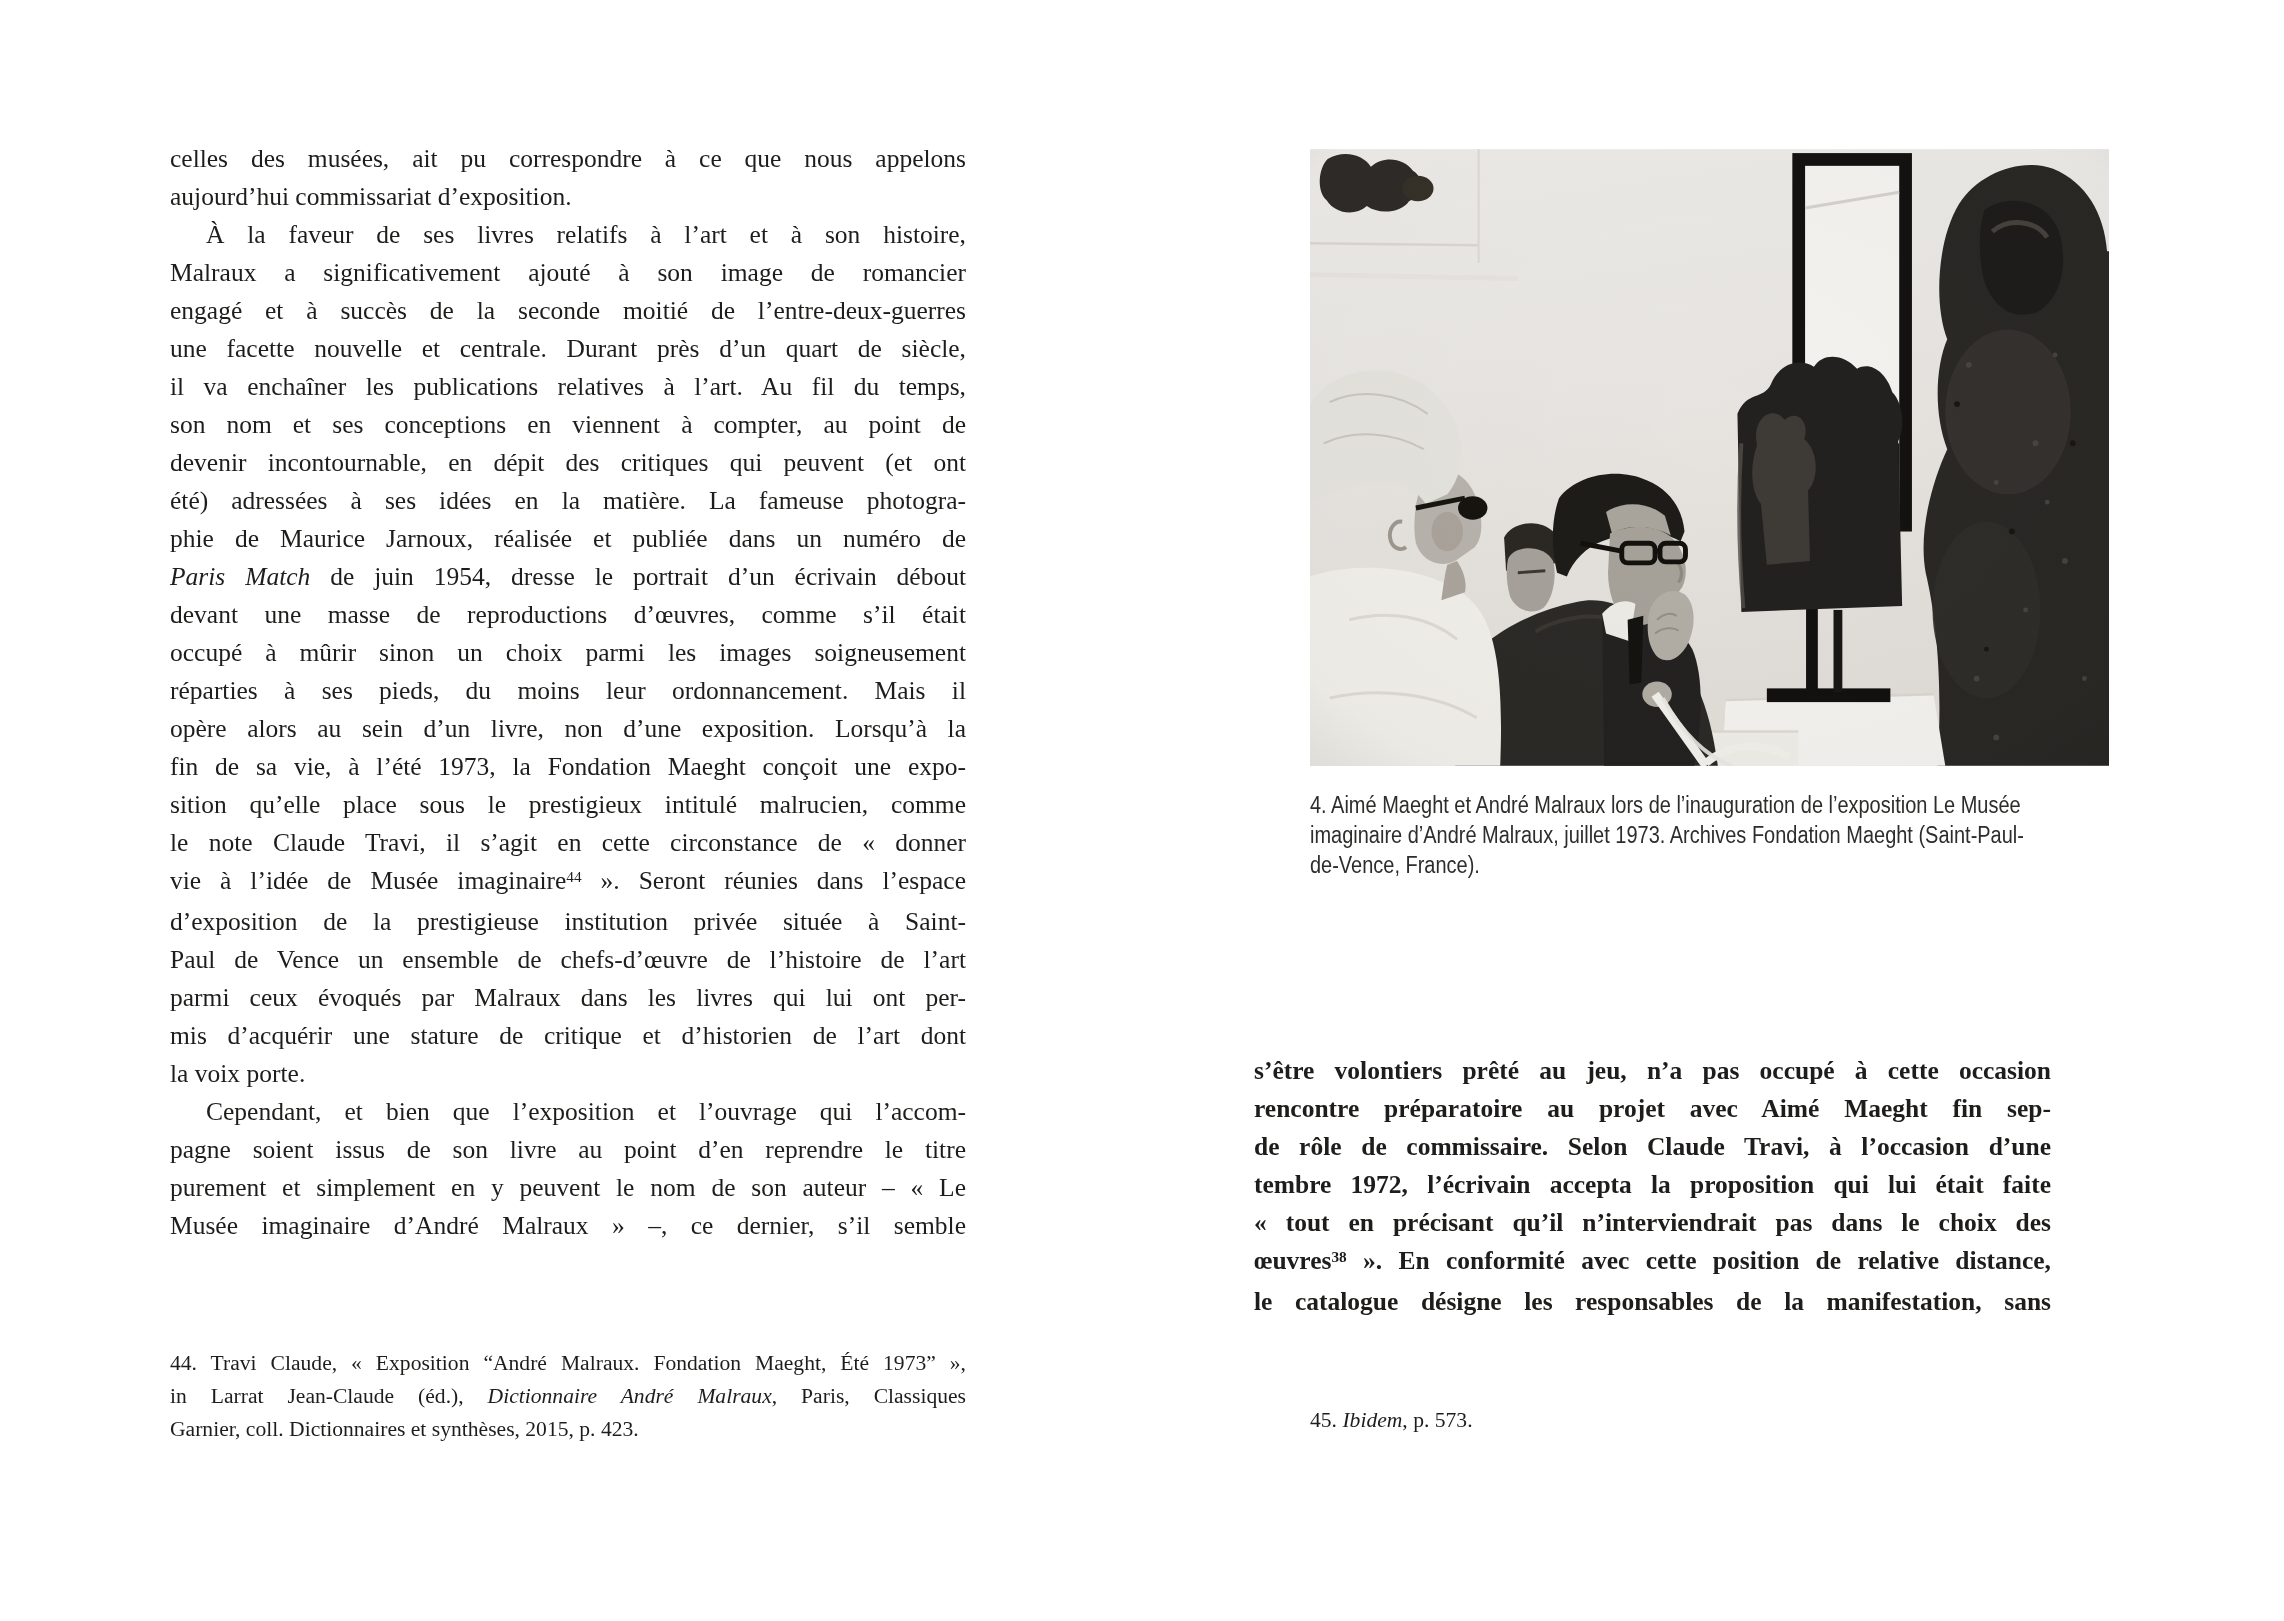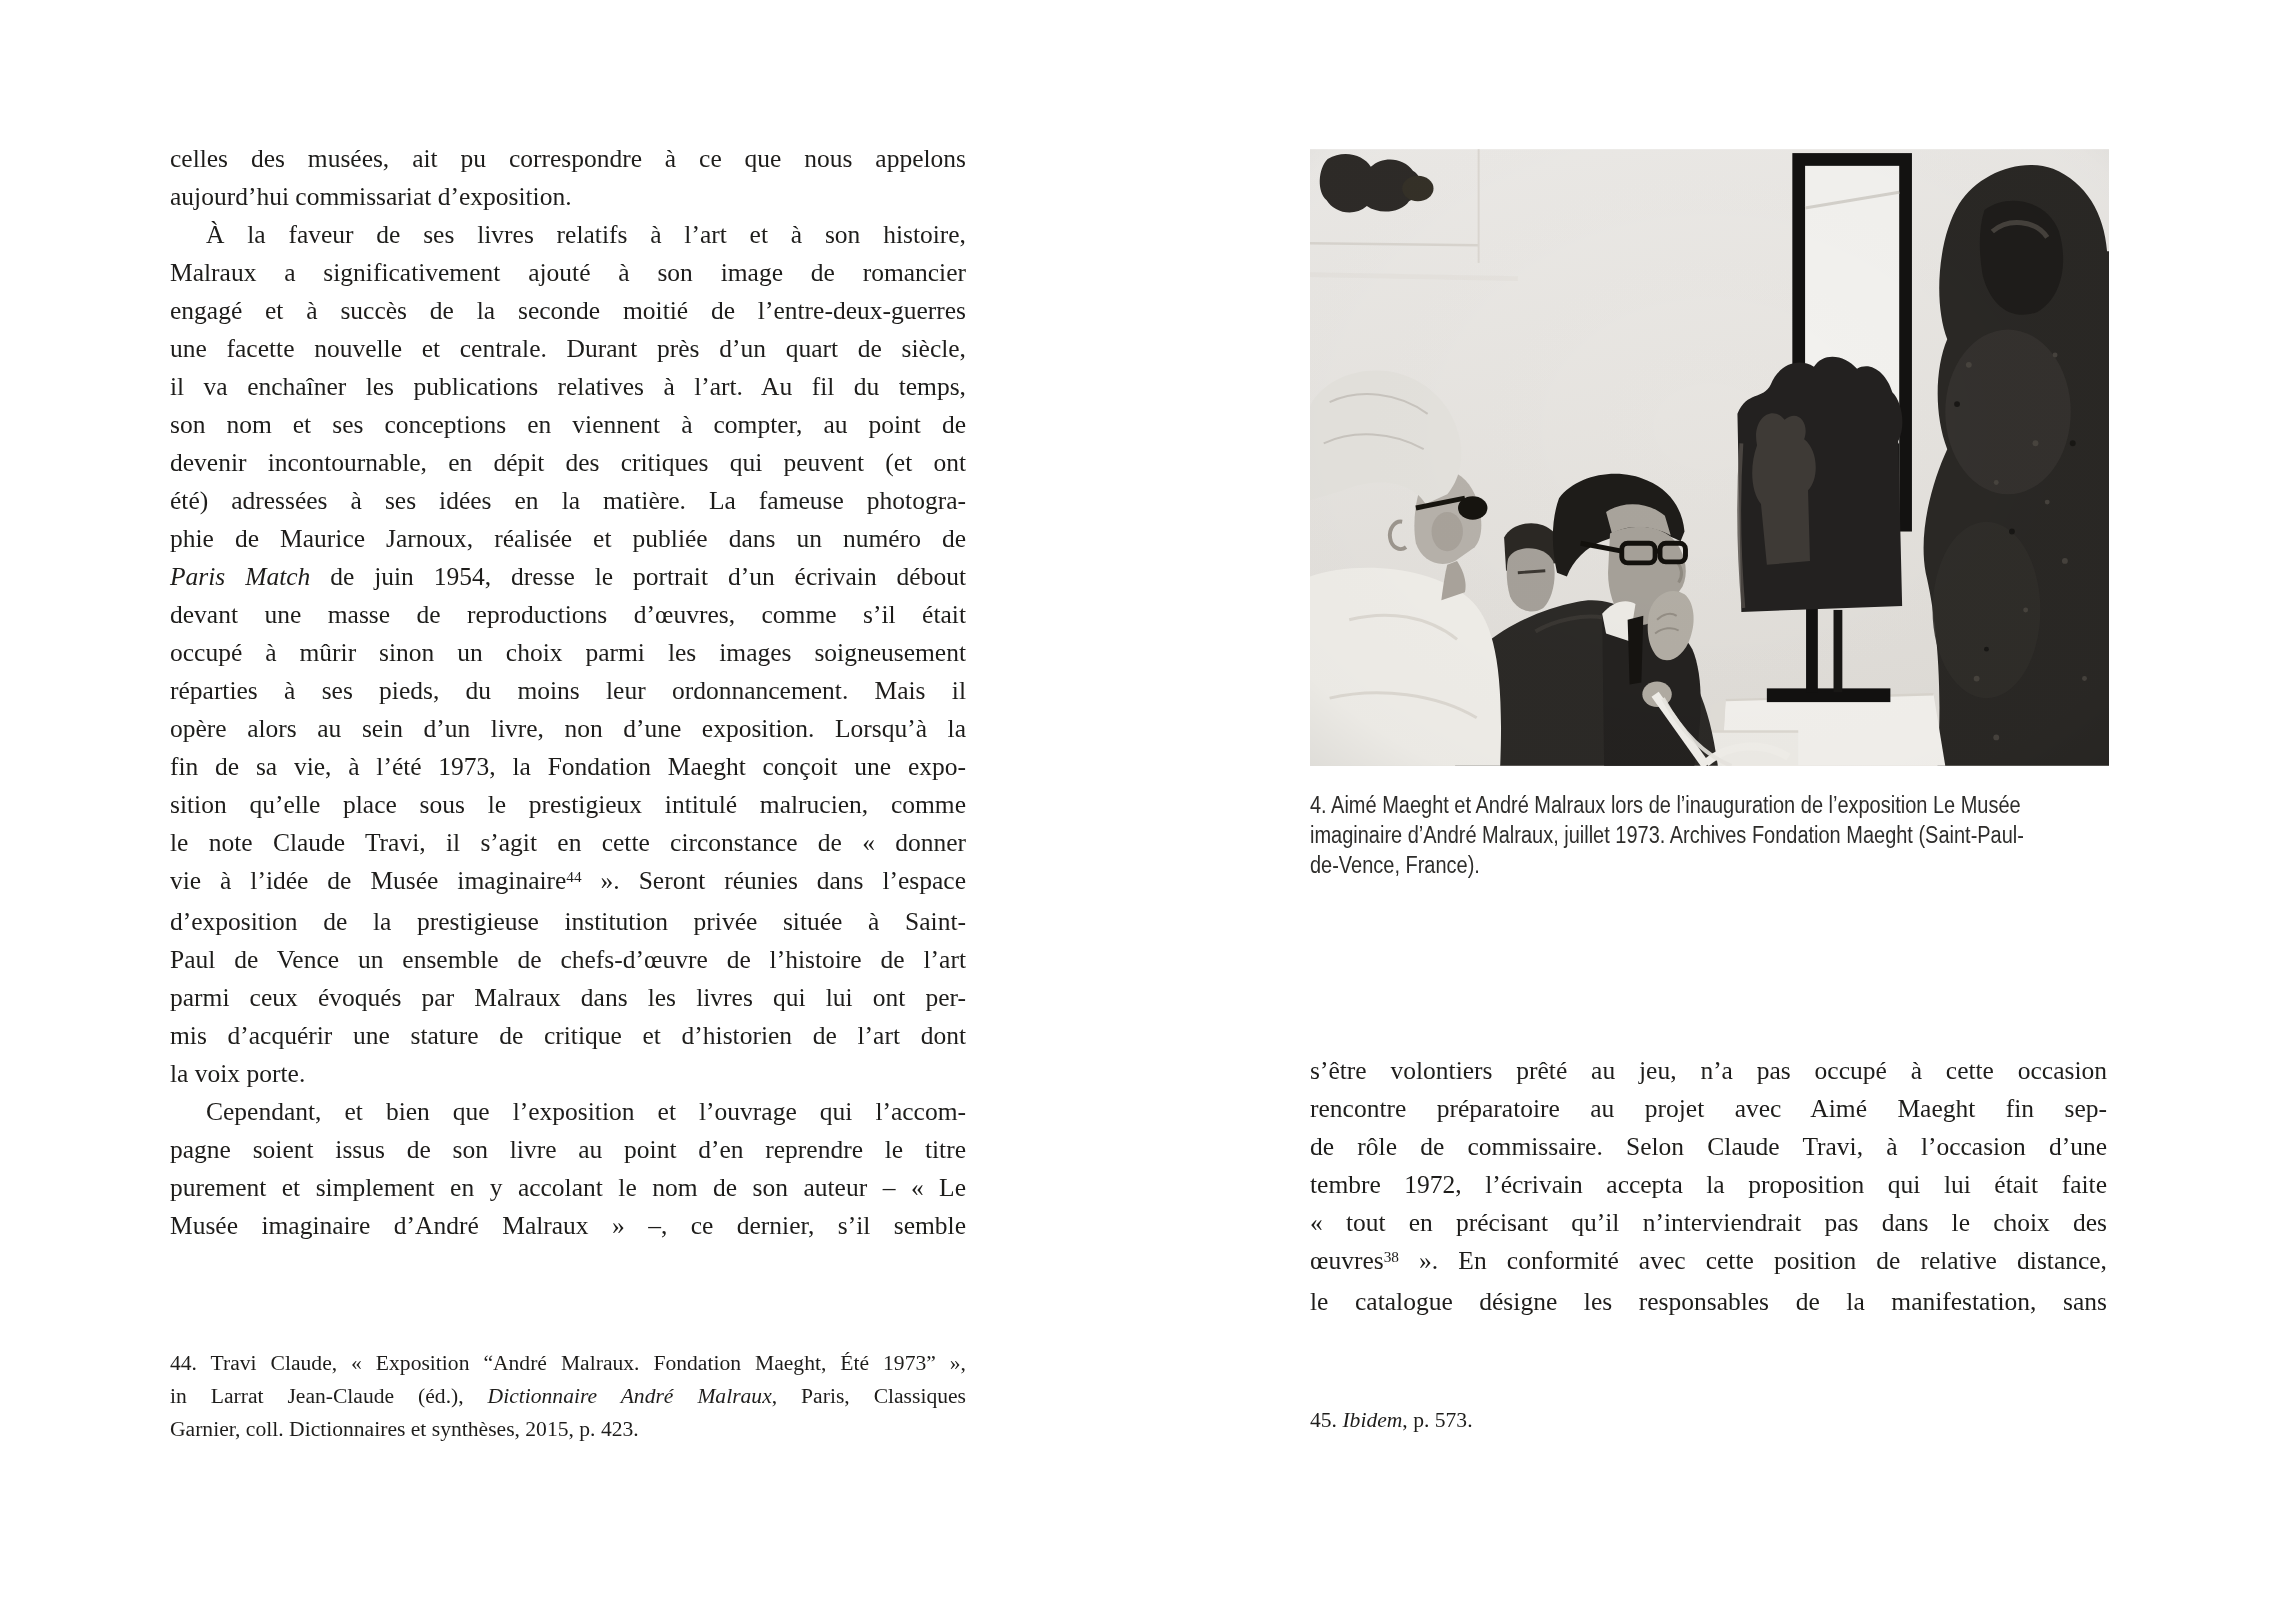--- a/index.html
+++ b/index.html
@@ -51,21 +51,21 @@
         <div class="line just"><span>sition qu’elle place sous le prestigieux intitulé malrucien, comme</span></div>
         <div class="line just"><span>le note Claude Travi, il s’agit en cette circonstance de « donner</span></div>
         <div class="line just"><span>vie à l’idée de Musée imaginaire</span><span class="sup">44</span><span> ». Seront réunies dans l’espace</span></div>
         <div class="line just"><span>d’exposition de la prestigieuse institution privée située à Saint-</span></div>
         <div class="line just"><span>Paul de Vence un ensemble de chefs-d’œuvre de l’histoire de l’art</span></div>
         <div class="line just"><span>parmi ceux évoqués par Malraux dans les livres qui lui ont per-</span></div>
         <div class="line just"><span>mis d’acquérir une stature de critique et d’historien de l’art dont</span></div>
         <div class="line"><span>la voix porte.</span></div>
         <div class="line just ind"><span>Cependant, et bien que l’exposition et l’ouvrage qui l’accom-</span></div>
         <div class="line just"><span>pagne soient issus de son livre au point d’en reprendre le titre</span></div>
-        <div class="line just"><span>purement et simplement en y accolant le nom de son auteur – « Le</span></div>
+        <div class="line just"><span>purement et simplement en y peuvent le nom de son auteur – « Le</span></div>
         <div class="line just"><span>Musée imaginaire d’André Malraux » –, ce dernier, s’il semble</span></div>
       </div>
     <div id="left-fn" class="textcol fn-col" style="left:170px;top:1347px;">
         <div class="line just"><span>44. Travi Claude, « Exposition “André Malraux. Fondation Maeght, Été 1973” »,</span></div>
         <div class="line just"><span>in Larrat Jean-Claude (éd.), </span><span class="it">Dictionnaire André Malraux</span><span>, Paris, Classiques</span></div>
         <div class="line"><span>Garnier, coll. Dictionnaires et synthèses, 2015, p. 423.</span></div>
       </div>
     <div class="pagenum" style="left:170px;top:1524px;">80</div>
   </div>
 
@@ -196,21 +196,21 @@
         <rect x="0" y="0" width="815" height="629" fill="url(#vig)"></rect>
       </svg>
     </figure>
 
     <div id="caption" class="textcol cap-col" style="left:1310px;top:790px;">
         <div class="cap-line"><span>4. Aimé Maeght et André Malraux lors de l’inauguration de l’exposition Le Musée</span></div>
         <div class="cap-line"><span>imaginaire d’André Malraux, juillet 1973. Archives Fondation Maeght (Saint-Paul-</span></div>
         <div class="cap-line"><span>de-Vence, France).</span></div>
       </div>
 
-    <div id="right-body" class="textcol body-col" style="left:1310px;top:1052px;width:797px;">
+    <div id="right-body" class="textcol body-col" style="left:1254px;top:1052px;width:797px;font-weight:bold;">
         <div class="line just"><span>s’être volontiers prêté au jeu, n’a pas occupé à cette occasion</span></div>
         <div class="line just"><span>rencontre préparatoire au projet avec Aimé Maeght fin sep-</span></div>
         <div class="line just"><span>de rôle de commissaire. Selon Claude Travi, à l’occasion d’une</span></div>
         <div class="line just"><span>tembre 1972, l’écrivain accepta la proposition qui lui était faite</span></div>
         <div class="line just"><span>« tout en précisant qu’il n’interviendrait pas dans le choix des</span></div>
         <div class="line just"><span>œuvres</span><span class="sup">38</span><span> ». En conformité avec cette position de relative distance,</span></div>
         <div class="line just"><span>le catalogue désigne les responsables de la manifestation, sans</span></div>
       </div>
 
     <div id="right-fn" class="textcol fn-col" style="left:1310px;top:1404px;width:797px;">

